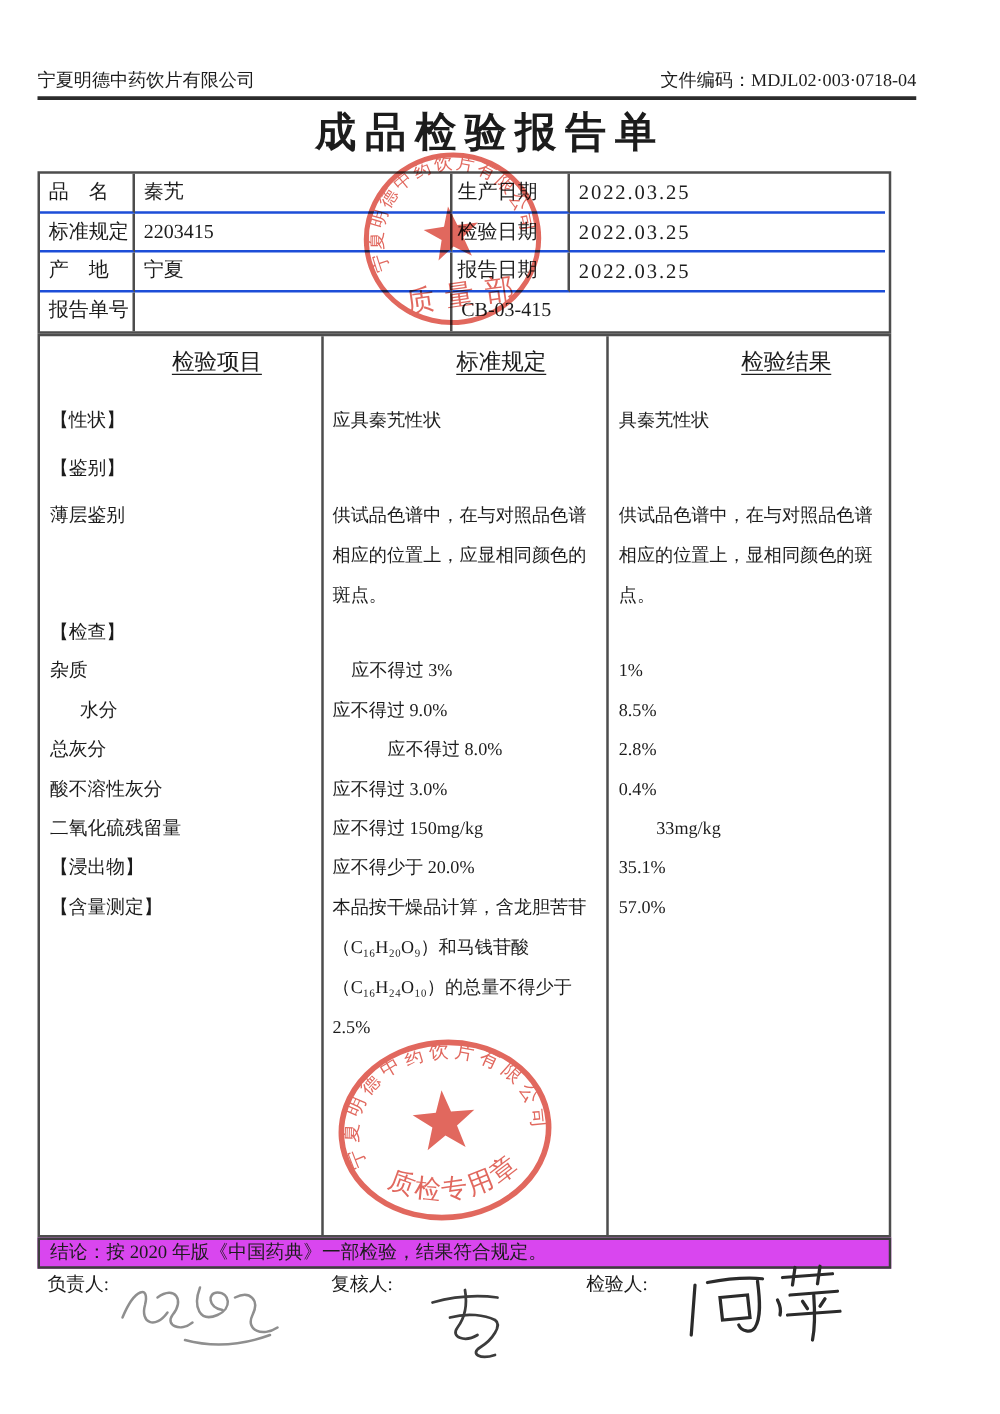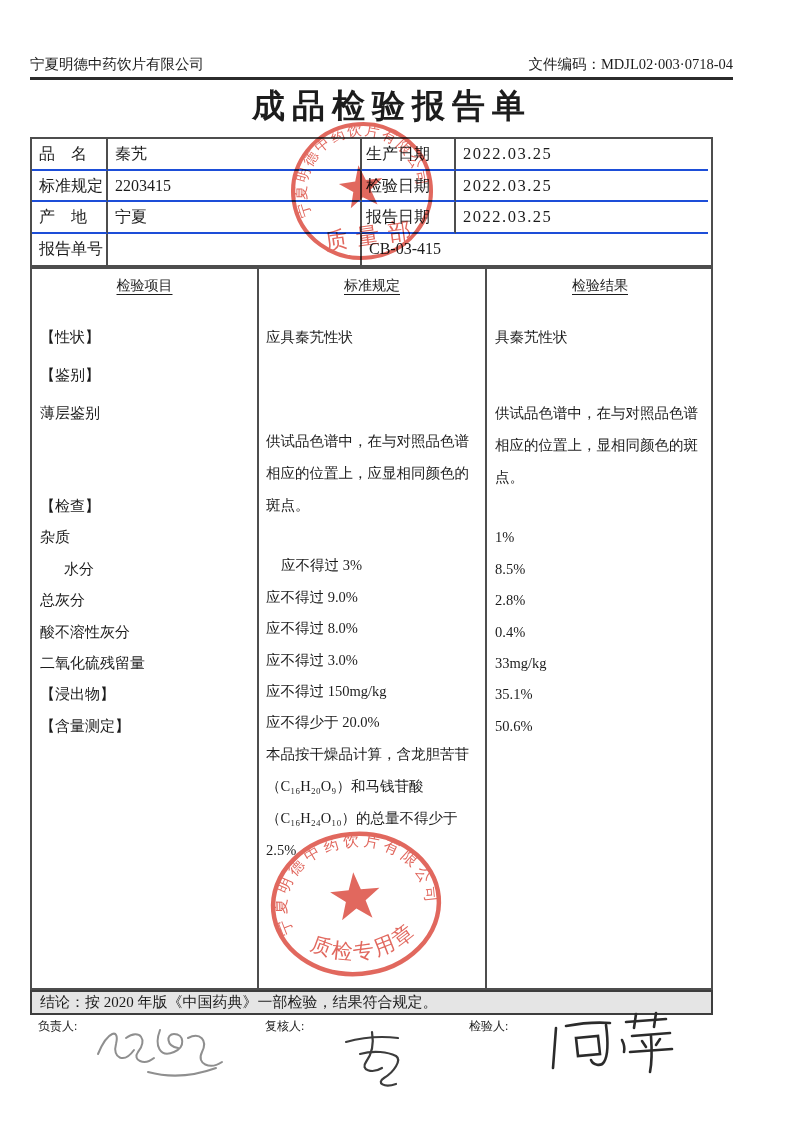--- a/index.html
+++ b/index.html
@@ -19,32 +19,32 @@
       padding-left:7px;line-height:29px;white-space:nowrap;overflow:visible;}
   .ic.lastcol{border-right:none;}
   .ic.lastrow{border-bottom:none;}
   .ic.datelab{padding-left:4px;}
   .ic.dateval{letter-spacing:1.5px;font-size:16.5px;}
   .ic.rptno{grid-column:3 / 5;}
   
   .main{position:absolute;left:30px;top:267px;width:683px;height:723px;
         border:2px solid #4d4d4d;box-sizing:border-box;}
   .vline{position:absolute;top:0;bottom:0;width:2px;background:#4d4d4d;}
-  .mh{position:absolute;top:8px;text-align:center;font-size:14px;
-      text-decoration:underline;text-underline-offset:4px;}
+  .mh{position:absolute;top:8px;text-align:center;font-size:18px;
+      text-decoration:underline;text-underline-offset:4px;margin-left:29px;}
   .mcol{position:absolute;top:52px;bottom:0;overflow:hidden;font-size:14.5px;}
   .mrow{line-height:32px;}
   .col-item{left:0;width:181px;}   .col-item .mrow{padding-left:8px;font-size:15px;}
   .col-spec{left:227px;width:226px;} .col-spec .mrow{padding-left:7px;padding-right:5px;}
   .col-result{left:455px;width:226px;} .col-result .mrow{padding-left:8px;padding-right:4px;}
   
   .concl{position:absolute;left:30px;top:990px;width:683px;height:25px;
          border:2px solid #3d3d3d;box-sizing:border-box;font-size:15px;line-height:21px;
-         padding-left:8px;background:#e5e5e5;}
-  .signs{position:absolute;left:30px;top:1016px;width:740px;height:90px;font-size:12px;text-decoration:underline;}
+         padding-left:8px;background:#d946ef;}
+  .signs{position:absolute;left:30px;top:1016px;width:740px;height:90px;font-size:15px;text-decoration:underline;}
   .slab{position:absolute;top:2px;}
   .slab1{left:8px;} .slab2{left:235px;} .slab3{left:439px;}
   .sig{position:absolute;}
   .sig1{left:60px;top:2px;} .sig2{left:300px;top:10px;} .sig3{left:512px;top:-6px;}
   
   .stamp{position:absolute;mix-blend-mode:multiply;opacity:0.88;}
   .stamp-top{left:287px;top:118px;}
   .stamp-bottom{left:266px;top:828px;}
   svg text{font-family:"Liberation Serif","DejaVu Serif",serif;}
 </style>
@@ -97,42 +97,42 @@
         <div class="mrow" style="height: 31px; margin-left: 24px;">水分</div>
         <div class="mrow" style="height: 32px;">总灰分</div>
         <div class="mrow" style="height: 31px;">酸不溶性灰分</div>
         <div class="mrow" style="height: 31px;">二氧化硫残留量</div>
         <div class="mrow" style="height: 32px;">【浸出物】</div>
         <div class="mrow" style="height: 180px;">【含量测定】</div>
       </div>
     <div class="mcol col-spec">
         <div class="mrow" style="height: 38px;">应具秦艽性状</div>
         <div class="mrow" style="height: 38px;"></div>
-        <div class="mrow" style="height: 93px; margin-top: 28px;">供试品色谱中，在与对照品色谱相应的位置上，应显相同颜色的斑点。</div>
+        <div class="mrow" style="height: 93px;">供试品色谱中，在与对照品色谱相应的位置上，应显相同颜色的斑点。</div>
         <div class="mrow" style="height: 31px;"></div>
         <div class="mrow" style="height: 32px; margin-left: 15px;">应不得过 3%</div>
         <div class="mrow" style="height: 31px;">应不得过 9.0%</div>
-        <div class="mrow" style="height: 32px;">应不得过 8.0%</div>
+        <div class="mrow" style="height: 32px; margin-left: 44px;">应不得过 8.0%</div>
         <div class="mrow" style="height: 31px;">应不得过 3.0%</div>
         <div class="mrow" style="height: 31px;">应不得过 150mg/kg</div>
         <div class="mrow" style="height: 32px;">应不得少于 20.0%</div>
         <div class="mrow" style="height: 180px;">本品按干燥品计算，含龙胆苦苷（C₁₆H₂₀O₉）和马钱苷酸（C₁₆H₂₄O₁₀）的总量不得少于 2.5%</div>
       </div>
     <div class="mcol col-result">
         <div class="mrow" style="height: 38px;">具秦艽性状</div>
         <div class="mrow" style="height: 38px;"></div>
         <div class="mrow" style="height: 93px;">供试品色谱中，在与对照品色谱相应的位置上，显相同颜色的斑点。</div>
         <div class="mrow" style="height: 31px;"></div>
         <div class="mrow" style="height: 32px;">1%</div>
         <div class="mrow" style="height: 31px;">8.5%</div>
         <div class="mrow" style="height: 32px;">2.8%</div>
         <div class="mrow" style="height: 31px;">0.4%</div>
-        <div class="mrow" style="height: 31px;">33mg/kg</div>
+        <div class="mrow" style="height: 31px; margin-left: 30px;">33mg/kg</div>
         <div class="mrow" style="height: 32px;">35.1%</div>
-        <div class="mrow" style="height: 180px;">50.6%</div>
+        <div class="mrow" style="height: 180px;">57.0%</div>
       </div>
   </div>
 
   <div class="concl">结论：按 2020 年版《中国药典》一部检验，结果符合规定。</div>
 
   <div class="signs">
     <span class="slab slab1">负责人:</span>
     <span class="slab slab2">复核人:</span>
     <span class="slab slab3">检验人:</span>
 

